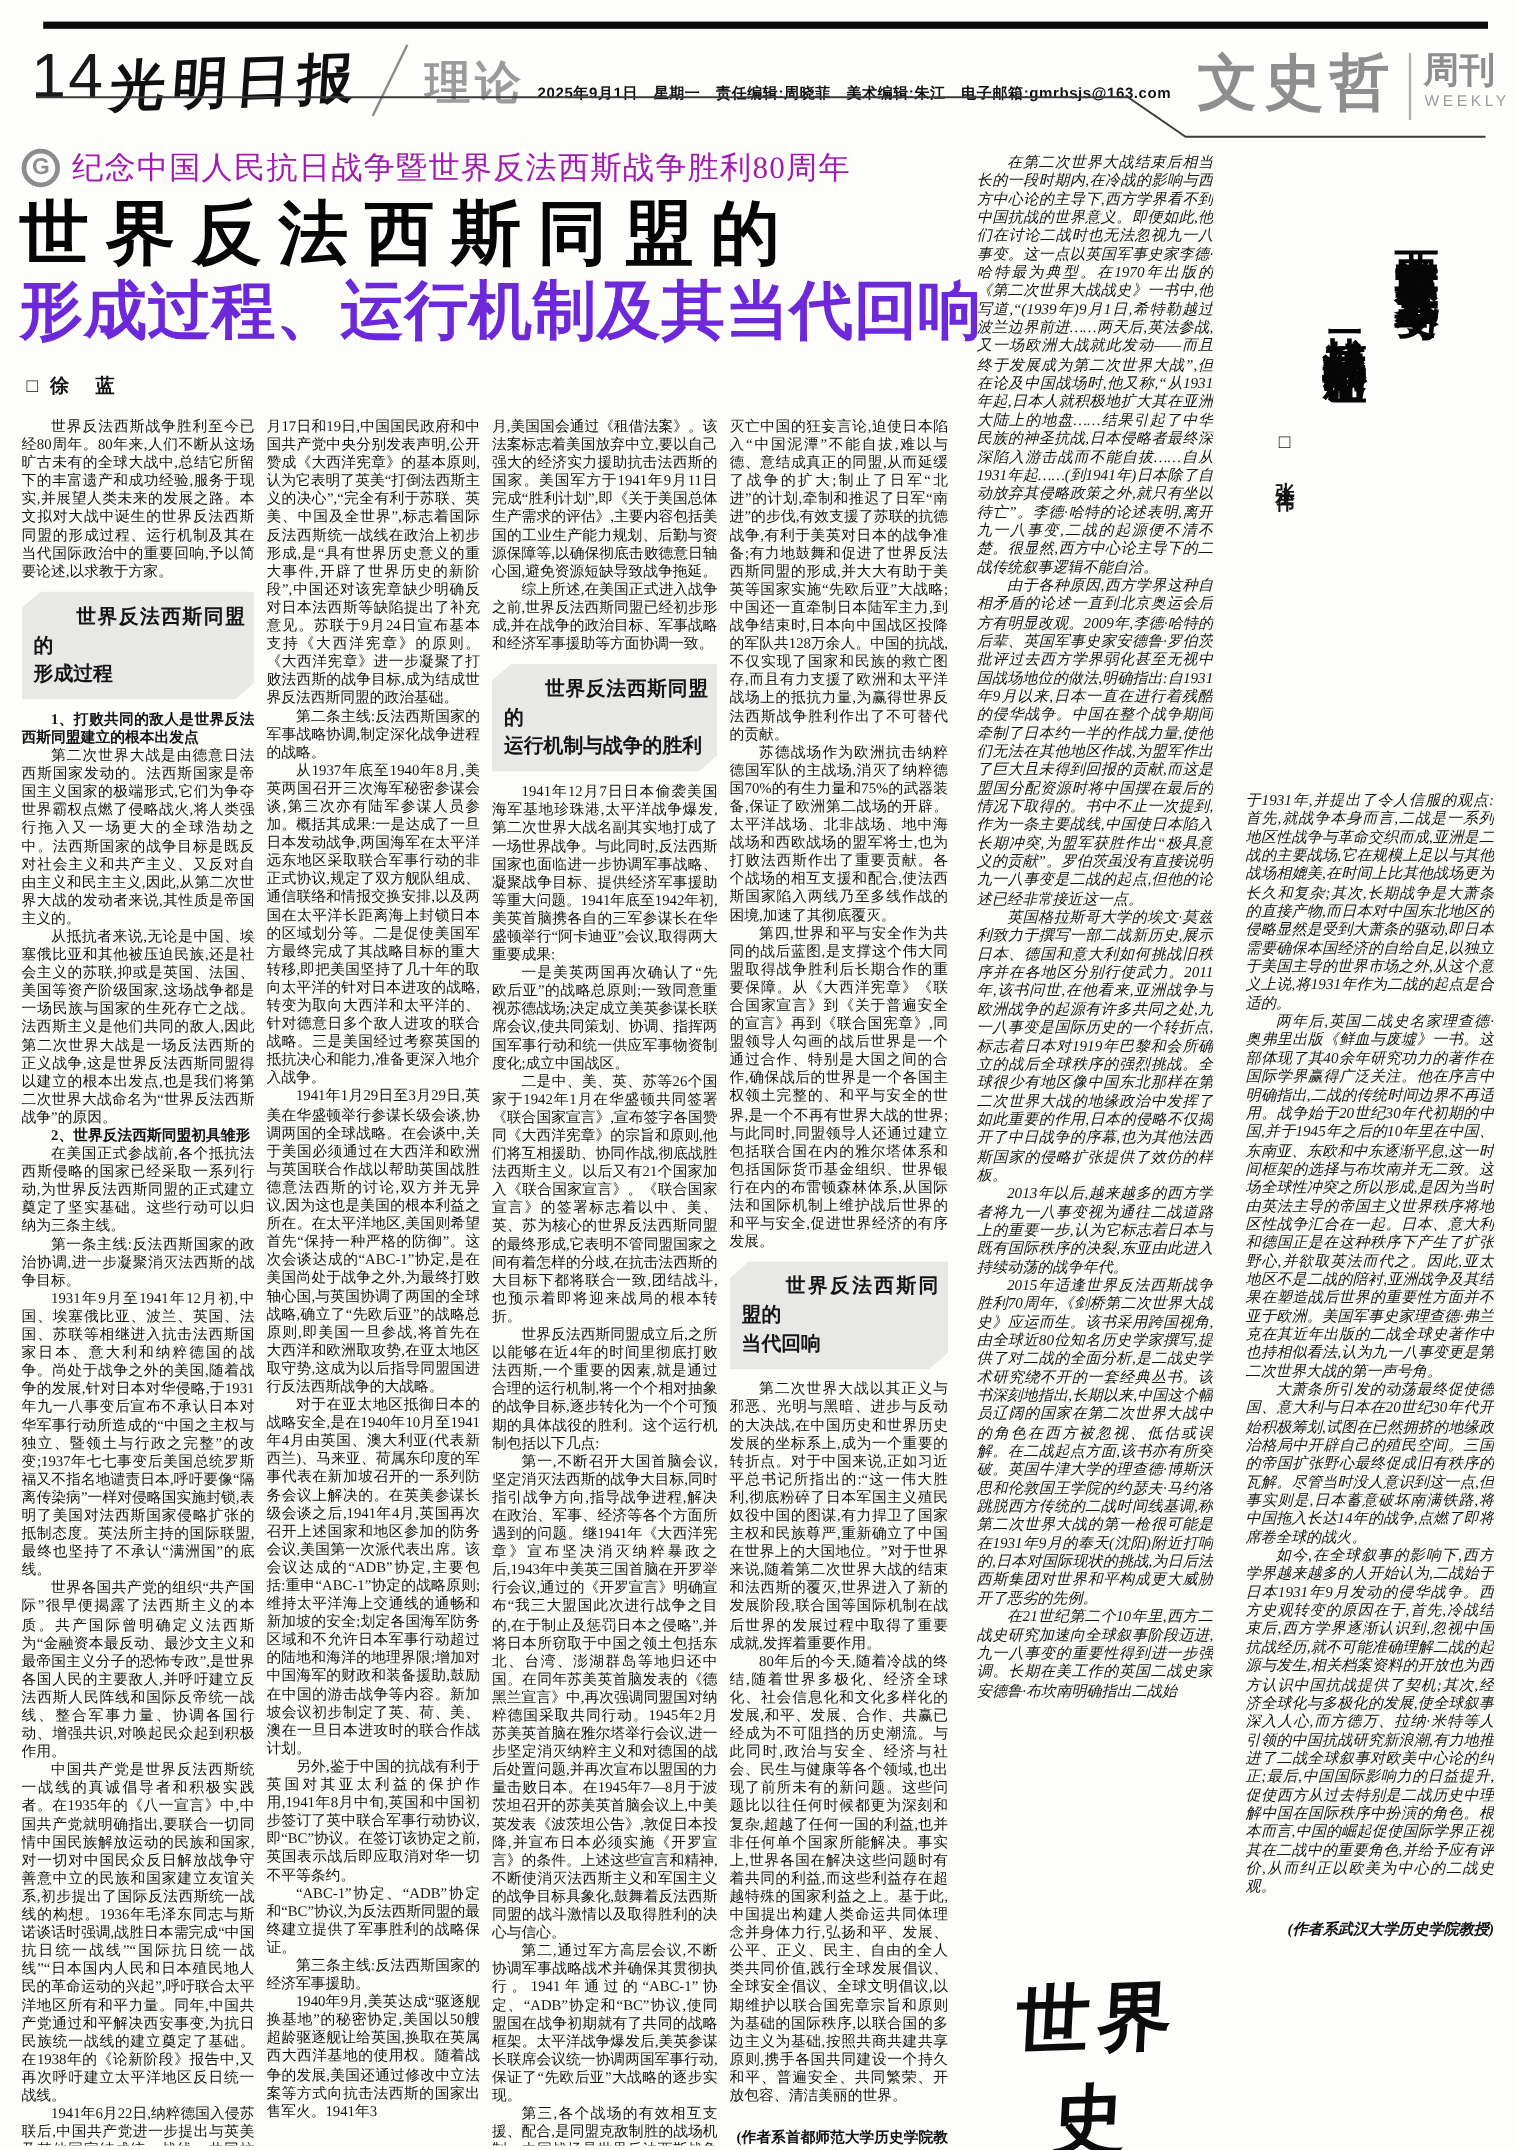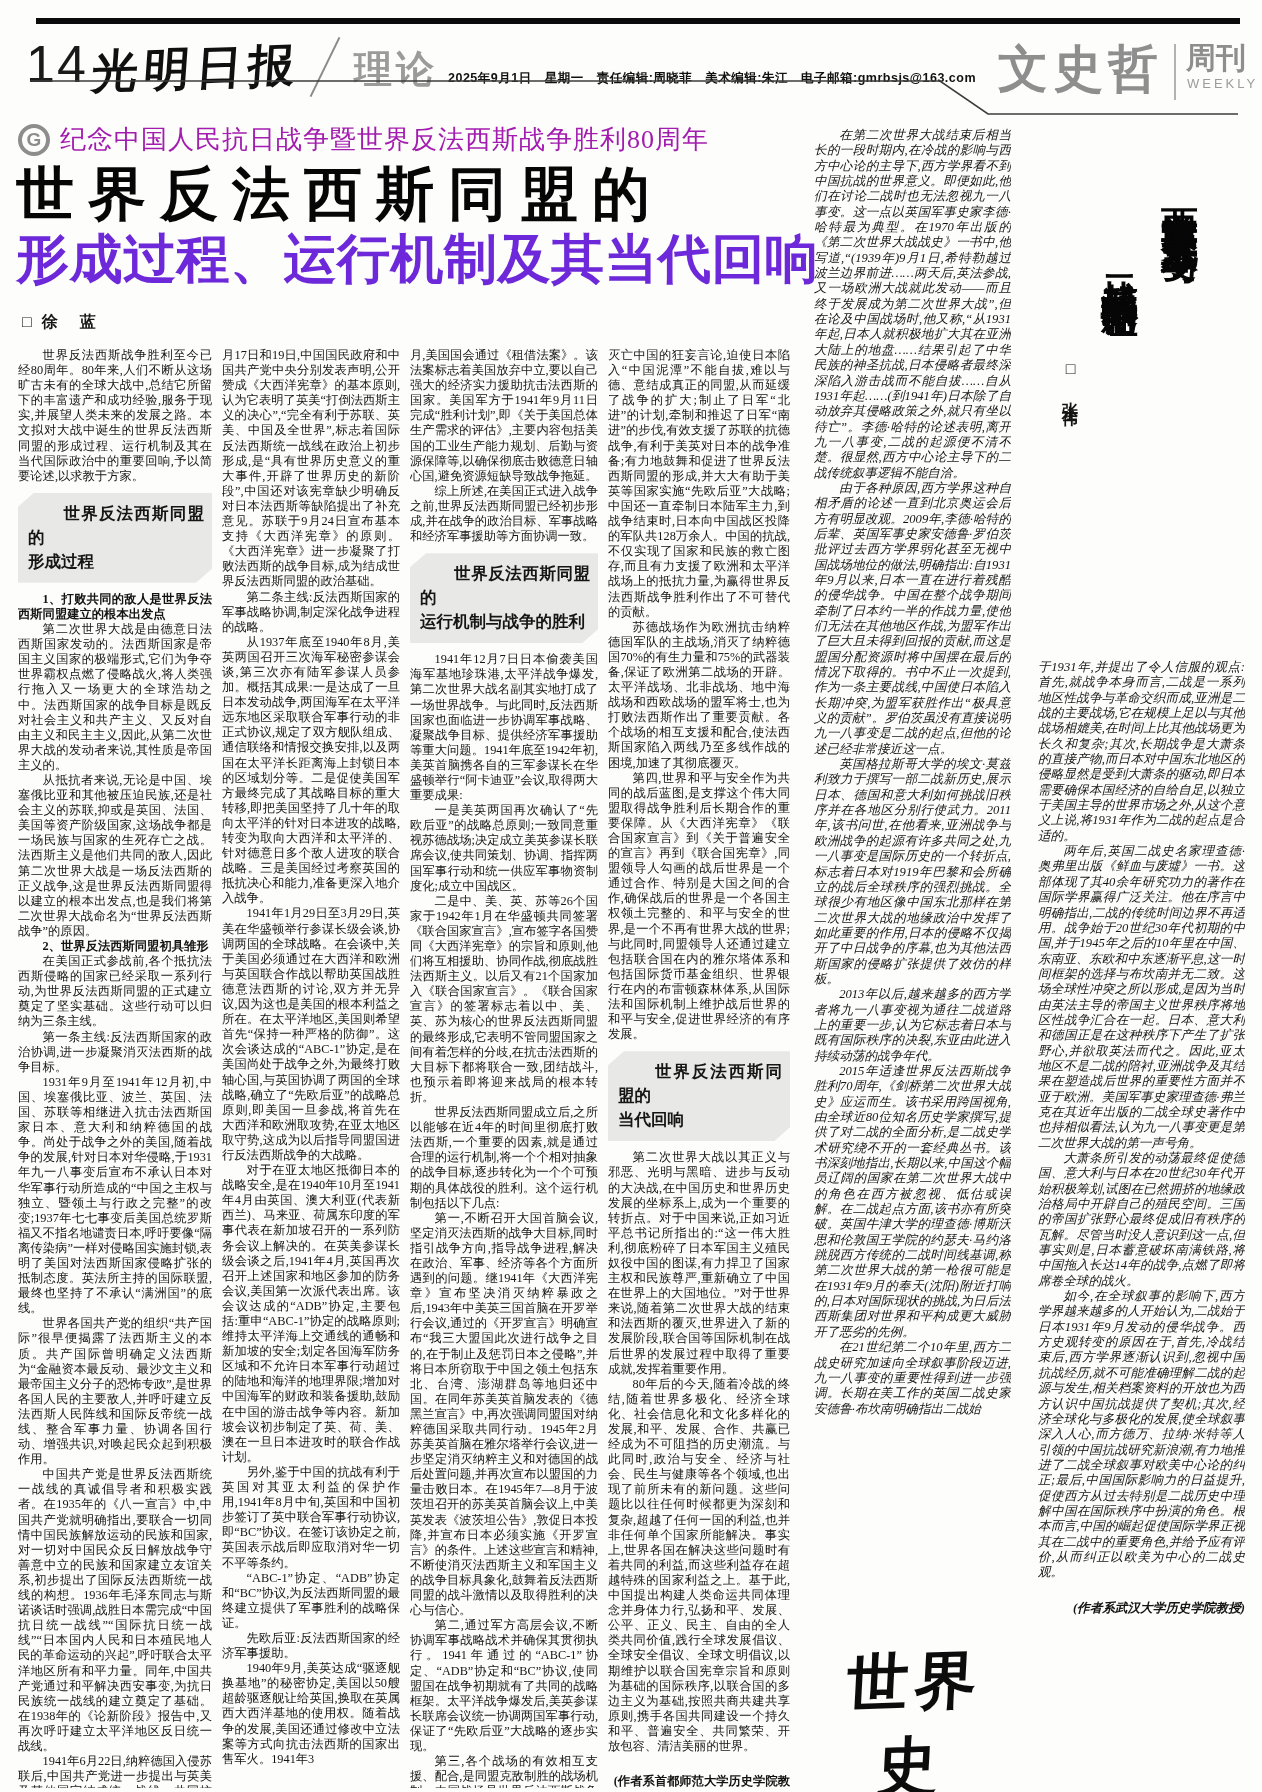--- a/index.html
+++ b/index.html
@@ -103,21 +103,21 @@
       <p class="par">1941年6月22日,纳粹德国入侵苏联后,中国共产党进一步提出与英美及其他国家结成统一战线、共同抗击法西斯的主张。8月14日,美英两国首脑会晤并发表《大西洋宪章》,宣布两国不追求领土扩张、尊重各国人民选择其政府形式的权利等八项原则。8</p>
     </div>
   <div class="col c2">
       <p class="par noind">月17日和19日,中国国民政府和中国共产党中央分别发表声明,公开赞成《大西洋宪章》的基本原则,认为它表明了英美“打倒法西斯主义的决心”,“完全有利于苏联、英美、中国及全世界”,标志着国际反法西斯统一战线在政治上初步形成,是“具有世界历史意义的重大事件,开辟了世界历史的新阶段”,中国还对该宪章缺少明确反对日本法西斯等缺陷提出了补充意见。苏联于9月24日宣布基本支持《大西洋宪章》的原则。《大西洋宪章》进一步凝聚了打败法西斯的战争目标,成为结成世界反法西斯同盟的政治基础。</p>
       <p class="par">第二条主线:反法西斯国家的军事战略协调,制定深化战争进程的战略。</p>
       <p class="par">从1937年底至1940年8月,美英两国召开三次海军秘密参谋会谈,第三次亦有陆军参谋人员参加。概括其成果:一是达成了一旦日本发动战争,两国海军在太平洋远东地区采取联合军事行动的非正式协议,规定了双方舰队组成、通信联络和情报交换安排,以及两国在太平洋长距离海上封锁日本的区域划分等。二是促使美国军方最终完成了其战略目标的重大转移,即把美国坚持了几十年的取向太平洋的针对日本进攻的战略,转变为取向大西洋和太平洋的、针对德意日多个敌人进攻的联合战略。三是美国经过考察英国的抵抗决心和能力,准备更深入地介入战争。</p>
       <p class="par">1941年1月29日至3月29日,英美在华盛顿举行参谋长级会谈,协调两国的全球战略。在会谈中,关于美国必须通过在大西洋和欧洲与英国联合作战以帮助英国战胜德意法西斯的讨论,双方并无异议,因为这也是美国的根本利益之所在。在太平洋地区,美国则希望首先“保持一种严格的防御”。这次会谈达成的“ABC-1”协定,是在美国尚处于战争之外,为最终打败轴心国,与英国协调了两国的全球战略,确立了“先欧后亚”的战略总原则,即美国一旦参战,将首先在大西洋和欧洲取攻势,在亚太地区取守势,这成为以后指导同盟国进行反法西斯战争的大战略。</p>
       <p class="par">对于在亚太地区抵御日本的战略安全,是在1940年10月至1941年4月由英国、澳大利亚(代表新西兰)、马来亚、荷属东印度的军事代表在新加坡召开的一系列防务会议上解决的。在英美参谋长级会谈之后,1941年4月,英国再次召开上述国家和地区参加的防务会议,美国第一次派代表出席。该会议达成的“ADB”协定,主要包括:重申“ABC-1”协定的战略原则;维持太平洋海上交通线的通畅和新加坡的安全;划定各国海军防务区域和不允许日本军事行动超过的陆地和海洋的地理界限;增加对中国海军的财政和装备援助,鼓励在中国的游击战争等内容。新加坡会议初步制定了英、荷、美、澳在一旦日本进攻时的联合作战计划。</p>
       <p class="par">另外,鉴于中国的抗战有利于英国对其亚太利益的保护作用,1941年8月中旬,英国和中国初步签订了英中联合军事行动协议,即“BC”协议。在签订该协定之前,英国表示战后即应取消对华一切不平等条约。</p>
       <p class="par">“ABC-1”协定、“ADB”协定和“BC”协议,为反法西斯同盟的最终建立提供了军事胜利的战略保证。</p>
-      <p class="par">先欧后亚:反法西斯国家的经济军事援助。</p>
+      <p class="par">第三条主线:反法西斯国家的经济军事援助。</p>
       <p class="par">1940年9月,美英达成“驱逐舰换基地”的秘密协定,美国以50艘超龄驱逐舰让给英国,换取在英属西大西洋基地的使用权。随着战争的发展,美国还通过修改中立法案等方式向抗击法西斯的国家出售军火。1941年3</p>
     </div>
   <div class="col c3">
       <p class="par noind">月,美国国会通过《租借法案》。该法案标志着美国放弃中立,要以自己强大的经济实力援助抗击法西斯的国家。美国军方于1941年9月11日完成“胜利计划”,即《关于美国总体生产需求的评估》,主要内容包括美国的工业生产能力规划、后勤与资源保障等,以确保彻底击败德意日轴心国,避免资源短缺导致战争拖延。</p>
       <p class="par">综上所述,在美国正式进入战争之前,世界反法西斯同盟已经初步形成,并在战争的政治目标、军事战略和经济军事援助等方面协调一致。</p>
       <p class="par secbox">　　世界反法西斯同盟的
 运行机制与战争的胜利</p>
       <p class="par">1941年12月7日日本偷袭美国海军基地珍珠港,太平洋战争爆发,第二次世界大战名副其实地打成了一场世界战争。与此同时,反法西斯国家也面临进一步协调军事战略、凝聚战争目标、提供经济军事援助等重大问题。1941年底至1942年初,美英首脑携各自的三军参谋长在华盛顿举行“阿卡迪亚”会议,取得两大重要成果:</p>
       <p class="par">一是美英两国再次确认了“先欧后亚”的战略总原则;一致同意重视苏德战场;决定成立美英参谋长联席会议,使共同策划、协调、指挥两国军事行动和统一供应军事物资制度化;成立中国战区。</p>
       <p class="par">二是中、美、英、苏等26个国家于1942年1月在华盛顿共同签署《联合国家宣言》,宣布签字各国赞同《大西洋宪章》的宗旨和原则,他们将互相援助、协同作战,彻底战胜法西斯主义。以后又有21个国家加入《联合国家宣言》。《联合国家宣言》的签署标志着以中、美、英、苏为核心的世界反法西斯同盟的最终形成,它表明不管同盟国家之间有着怎样的分歧,在抗击法西斯的大目标下都将联合一致,团结战斗,也预示着即将迎来战局的根本转折。</p>

